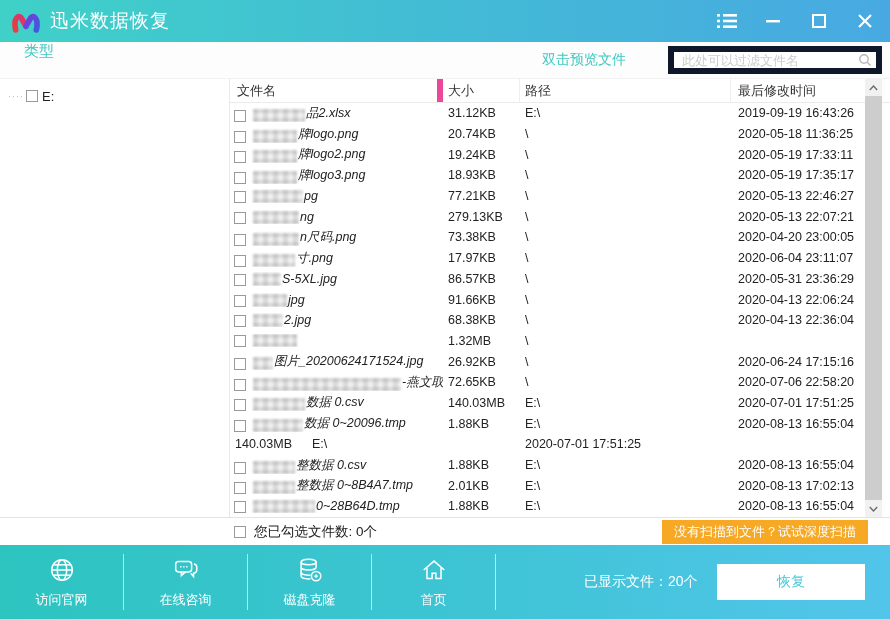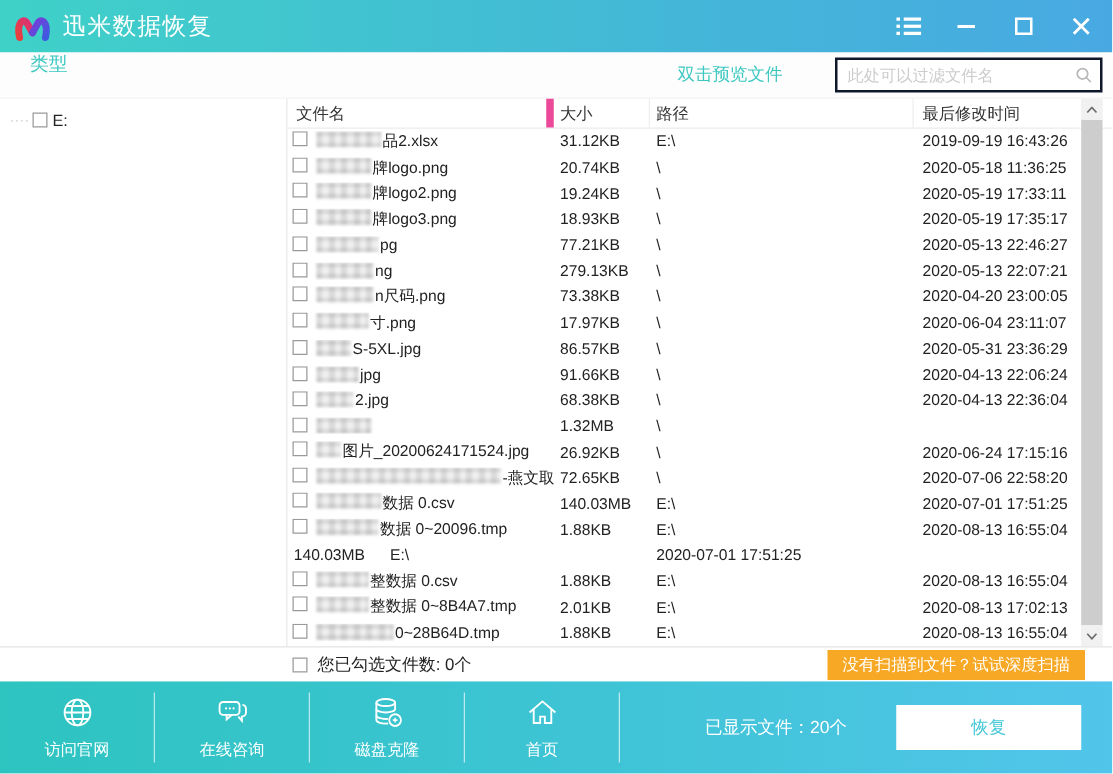--- a/index.html
+++ b/index.html
@@ -26,21 +26,21 @@
   }
   .tabs { display:flex; margin-left:22px; gap:30px;flex-direction:column; }
   .tab {
     display:flex; align-items:center; font-size:15px; color:#3cc8c0;
     padding:0 2px; cursor:pointer; border-bottom:3px solid transparent;
   }
   .tab.active { border-bottom-color:#3cc8c0; }
   .preview-hint { margin-left:auto; align-self:center; font-size:14px; color:#3cc8c0; }
   .searchbox {
     align-self:center; margin-left:42px; margin-right:8px;
-    width:214px; height:28px; border:2px solid #0f172a; background:#fff;
+    width:214px; height:28px; border:6px solid #0f172a; background:#fff;
     display:flex; align-items:center; padding:0 6px 0 8px;
   }
   .searchbox input {
     border:none; outline:none; flex:1; font-size:13px; color:#555;
     font-family:"Liberation Sans", sans-serif; background:transparent;
   }
   .searchbox input::placeholder { color:#ccc; }
   
   .content { position:relative; height:439px; display:flex; border-top:1px solid #f2f2f2; }
   .sidebar { width:230px; border-right:1px solid #e9e9e9; background:#fff; padding-top:7px; }
@@ -51,21 +51,21 @@
   .tree-label { color:#222; }
   .grid { flex:1; position:relative; display:flex; flex-direction:column; }
   .grid-head { display:flex; height:24px; align-items:center; border-bottom:1px solid #ebebeb; font-size:13px; color:#333; }
   .gh { height:100%; display:flex; align-items:center; }
   .gh-name { width:213px; padding-left:7px; border-right:6px solid #ec4899; }
   .gh-size { width:77px;  padding-left:5px; border-right:1px solid #eee; }
   .gh-path { width:211px; padding-left:5px; border-right:1px solid #eee; }
   .gh-time { flex:1; padding-left:7px; }
   .rows { flex:1; overflow:hidden; }
   .file-row { display:flex; align-items:center; height:20.7px; font-size:12.5px; color:#222; cursor:default; }
-  .c-name { width:213px; display:flex; align-items:flex-start; padding-left:4px; overflow:hidden; white-space:nowrap; }
+  .c-name { width:213px; display:flex; align-items:flex-end; padding-left:4px; overflow:hidden; white-space:nowrap;font-style:italic; }
   .c-name .cb { margin-right:7px; }
   .redact {
     display:inline-block; height:13px; flex:none; margin-right:1px; border-radius:1px;
     background-image:
       repeating-linear-gradient(90deg, rgba(0,0,0,0.10) 0 5px, rgba(0,0,0,0.01) 5px 10px),
       repeating-linear-gradient(0deg, #dcdcdc 0 4px, #f3f3f3 4px 9px);
     filter:blur(1.3px);
   }
   .c-size { width:77px; padding-left:5px; white-space:nowrap; }
   .c-path { width:211px; padding-left:5px; white-space:nowrap; }
@@ -92,21 +92,21 @@
   
   .footer {
     height:74px; display:flex; align-items:center;
     background:linear-gradient(90deg,#2dc4c0 0%,#3fc4d6 55%,#52c5ea 100%);
   }
   .nav-item {
     width:124px; height:56px; display:flex; flex-direction:column; align-items:center;
     justify-content:center; gap:6px; color:#fff; font-size:13px; cursor:pointer;
     border-right:1px solid rgba(255,255,255,0.65);
   }
-  .files-shown { color:#fff; font-size:14px; margin-left:68px; }
+  .files-shown { color:#fff; font-size:14px; margin-left:88px; }
   .recover-btn {
     margin-left:auto; margin-right:25px; width:148px; height:36px;
     background:#fff; border:none; color:#45c8d8; font-size:14px; cursor:pointer;
     font-family:"Liberation Sans", sans-serif;
   }
   svg { display:block; }
 </style>
 </head>
 <body>
 

